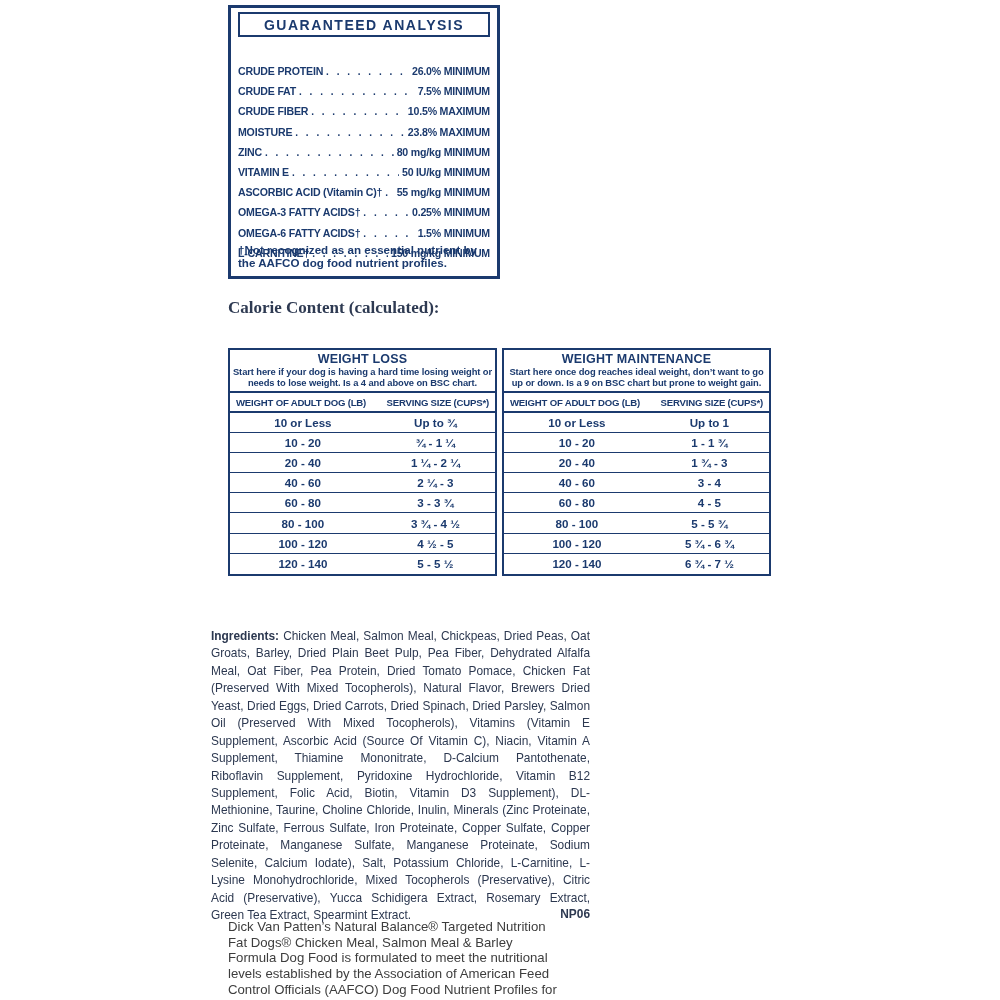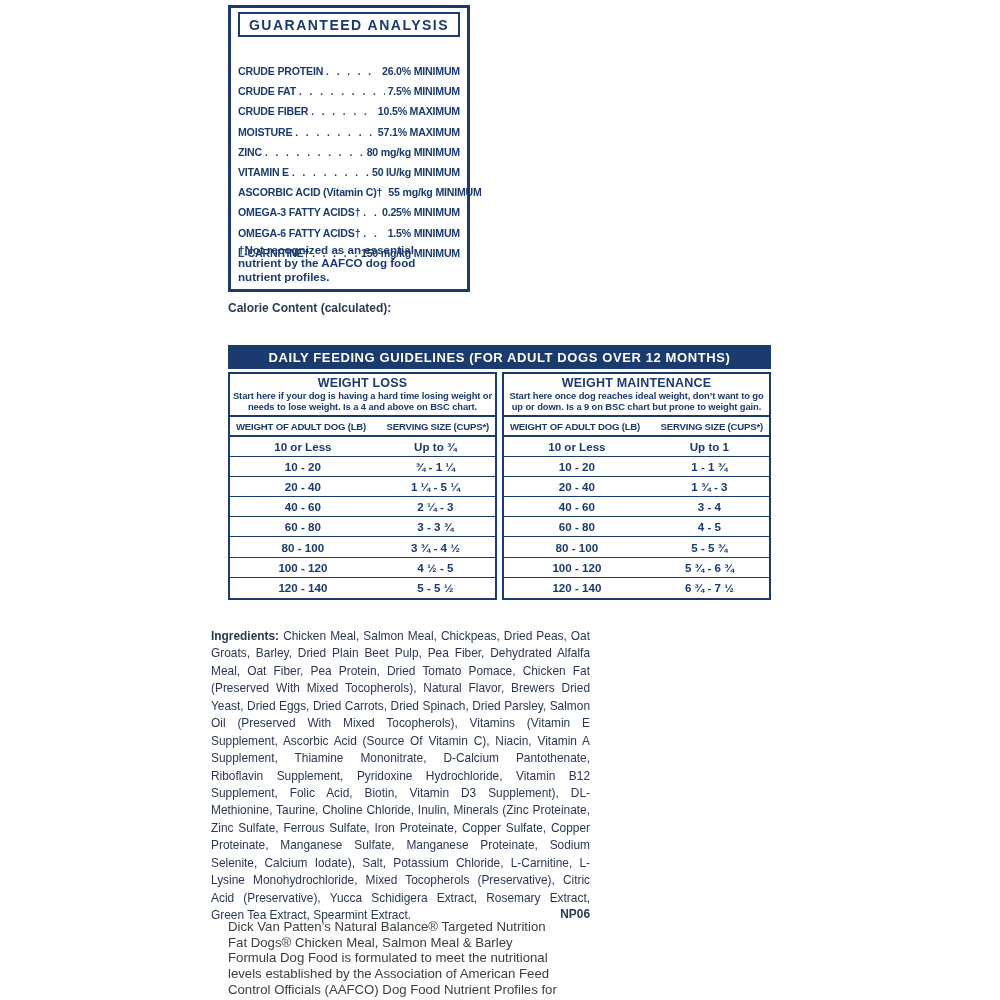--- a/index.html
+++ b/index.html
@@ -7,21 +7,21 @@
     position:relative;
     width:1000px;height:1000px;
     background:#ffffff;
     font-family:"Liberation Sans", sans-serif;
     color:#1b3a6e;
     overflow:hidden;
   }
 
   
   .ga-box{
-    position:absolute;left:228px;top:5px;width:242px;
+    position:absolute;left:228px;top:5px;width:272px;
     border:3px solid #1b3a6e;
     box-sizing:border-box;
     background:#fff;
     padding:4px 7px 6px 7px;
   }
   .ga-title{
     border:2px solid #1b3a6e;
     text-align:center;
     font-weight:bold;
     font-size:14px;
@@ -51,21 +51,21 @@
     font-size:11.6px;
     line-height:13.5px;
     font-weight:600;
     color:#1b3a6e;
   }
 
   
   .calorie{
     position:absolute;left:228px;top:300px;width:420px;
     color:#2e3a52;
-    font-size:12px;line-height:16.5px;
+    font-size:17px;line-height:16.5px;font-family:Liberation Serif, serif;
   }
   .calorie .head{font-weight:bold;}
 
   
   .fg{
     position:absolute;left:228px;top:345px;width:543px;
     box-sizing:border-box;
   }
   .fg-titlebar{
     background:#1b3a6e;color:#ffffff;
@@ -147,21 +147,21 @@
           <span class="ga-value">7.5% MINIMUM</span>
         </div>
         <div class="ga-row">
           <span class="ga-name">CRUDE FIBER</span>
           <span class="leader">. . . . . . . . . . . . . . . . . . . . . . . . . . . . . . . . . . . . . . . . . . . . . . . . . . . . . . . . . . . . </span>
           <span class="ga-value">10.5% MAXIMUM</span>
         </div>
         <div class="ga-row">
           <span class="ga-name">MOISTURE</span>
           <span class="leader">. . . . . . . . . . . . . . . . . . . . . . . . . . . . . . . . . . . . . . . . . . . . . . . . . . . . . . . . . . . . </span>
-          <span class="ga-value">57.1% MAXIMUM</span>
+          <span class="ga-value">23.8% MAXIMUM</span>
         </div>
         <div class="ga-row">
           <span class="ga-name">ZINC</span>
           <span class="leader">. . . . . . . . . . . . . . . . . . . . . . . . . . . . . . . . . . . . . . . . . . . . . . . . . . . . . . . . . . . . </span>
           <span class="ga-value">80 mg/kg MINIMUM</span>
         </div>
         <div class="ga-row">
           <span class="ga-name">VITAMIN E</span>
           <span class="leader">. . . . . . . . . . . . . . . . . . . . . . . . . . . . . . . . . . . . . . . . . . . . . . . . . . . . . . . . . . . . </span>
           <span class="ga-value">50 IU/kg MINIMUM</span>
@@ -188,21 +188,20 @@
         </div>
       </div>
     <div class="ga-footnote">†Not recognized as an essential nutrient by the AAFCO dog food nutrient profiles.</div>
   </div>
 
   <div class="calorie">
     <div class="head">Calorie Content (calculated):</div>
   </div>
 
   <div class="fg">
-    <div class="fg-titlebar">DAILY FEEDING GUIDELINES (FOR ADULT DOGS OVER 12 MONTHS)</div>
     <div class="fg-halves">
 
       <div class="fg-half">
         <div class="fg-sechead">
           <div class="fg-secname">WEIGHT LOSS</div>
           <div class="fg-secdesc">Start here if your dog is having a hard time losing weight or needs to lose weight. Is a 4 and above on BSC chart.</div>
         </div>
         <div class="fg-cols">
           <span>WEIGHT OF ADULT DOG (LB)</span>
           <span>SERVING SIZE (CUPS*)</span>
@@ -211,21 +210,21 @@
             <div class="fg-row">
               <span class="fg-w">10 or Less</span>
               <span class="fg-s">Up to ¾</span>
             </div>
             <div class="fg-row">
               <span class="fg-w">10 - 20</span>
               <span class="fg-s">¾ - 1 ¼</span>
             </div>
             <div class="fg-row">
               <span class="fg-w">20 - 40</span>
-              <span class="fg-s">1 ¼ - 5 ¼</span>
+              <span class="fg-s">1 ¼ - 2 ¼</span>
             </div>
             <div class="fg-row">
               <span class="fg-w">40 - 60</span>
               <span class="fg-s">2 ¼ - 3</span>
             </div>
             <div class="fg-row">
               <span class="fg-w">60 - 80</span>
               <span class="fg-s">3 - 3 ¾</span>
             </div>
             <div class="fg-row">

